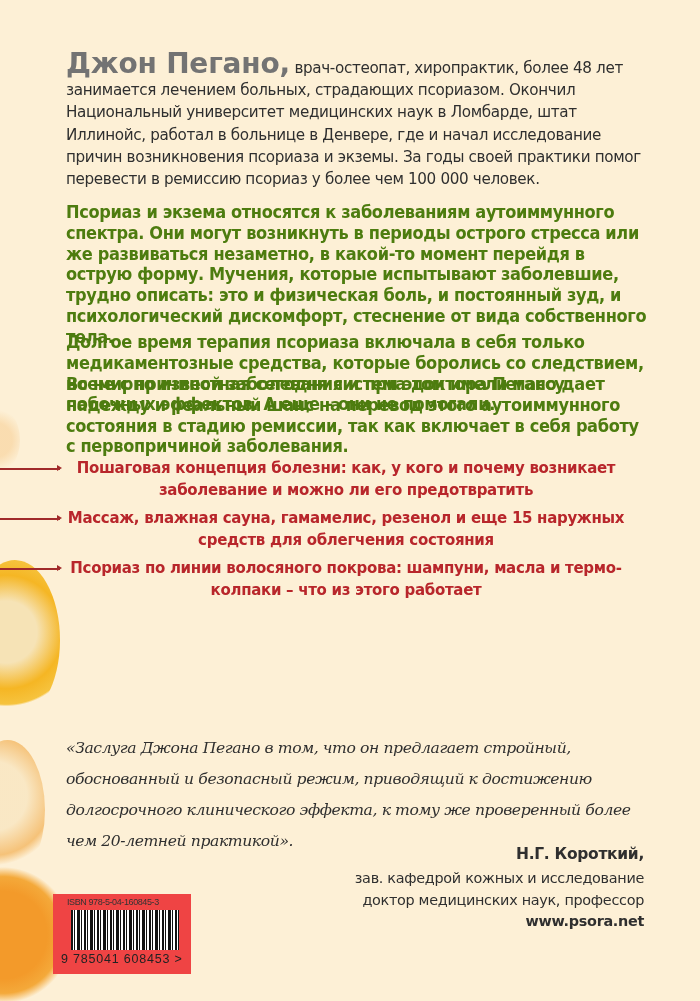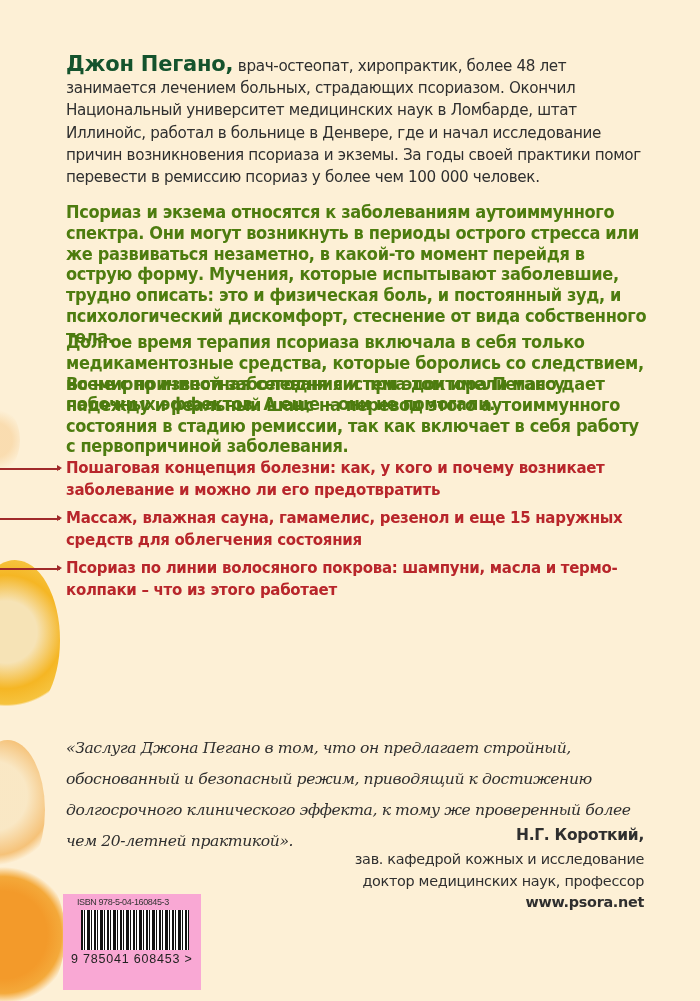--- a/index.html
+++ b/index.html
@@ -10,36 +10,36 @@
     color: #3a3a3a;
     position: relative;
   }
   .page { position: absolute; inset: 0; }
   .bio {
     position: absolute; left: 66px; top: 53px; width: 580px;
     font-size: 15.2px; line-height: 22.2px; color: #2f2f2f;
     letter-spacing: -0.35px;
   }
   .bio .author {
-    color: #14532d; font-weight: bold; font-size: 21px; letter-spacing: -0.2px;
+    color: #737373; font-weight: bold; font-size: 28px; letter-spacing: -0.2px;
   }
   .para {
     position: absolute; left: 66px; width: 585px;
     font-size: 18px; line-height: 20.8px; color: #4d7c0f;
     letter-spacing: -0.35px; font-weight: bold;
     font-stretch: condensed;
   }
   .p1 { top: 202px; }
   .p2 { top: 322px; margin-top: 10px; }
   .p3 { top: 374px; }
   .features {
     position: absolute; left: 0; top: 458px; width: 700px;
   }
   .feature {
-    position: relative; height: 50px; margin-bottom: 0px;
+    position: relative; height: 50px; margin-bottom: 0px; text-align: center;
   }
   .feature .arrow {
     position: absolute; left: 0; top: 10px; width: 60px; height: 1.5px;
     background: #a02a2a;
   }
   .feature .arrow::after {
     content: ""; position: absolute; right: -2px; top: -3px;
     border-left: 5px solid #a02a2a; border-top: 3.5px solid transparent; border-bottom: 3.5px solid transparent;
   }
   .feature .ftext {
@@ -50,25 +50,25 @@
   .quote {
     position: absolute; left: 66px; top: 733px; width: 590px;
     font-family: "DejaVu Serif", "Liberation Serif", serif;
     font-style: italic; font-size: 15.6px; line-height: 31px; color: #2f2f2f;
     letter-spacing: -0.4px;
   }
   .sign {
     position: absolute; right: 56px; top: 825px; text-align: right;
     font-size: 14.4px; line-height: 21.8px; color: #2f2f2f; letter-spacing: -0.3px;
   }
-  .sign .name { font-weight: bold; font-size: 15.5px; margin-bottom: 2px; }
+  .sign .name { font-weight: bold; font-size: 15.5px; margin-bottom: 2px; margin-top: 19px; }
   .sign .site { font-weight: bold; }
   .barcode {
-    position: absolute; left: 63px; top: 894px; width: 138px; height: 96px;
-    background: #f9a8d4;
+    position: absolute; left: 53px; top: 894px; width: 138px; height: 80px;
+    background: #ef4444;
     font-family: "Liberation Sans", sans-serif;
   }
   .barcode .isbn {
     position: absolute; left: 14px; top: 3px; font-size: 9px; color: #333; letter-spacing: -0.4px;
   }
   .barcode .bars {
     position: absolute; left: 18px; top: 16px; width: 108px; height: 40px;
     background: repeating-linear-gradient(90deg,
       #111 0 2px, #fff 2px 3px, #111 3px 4px, #fff 4px 6px,
       #111 6px 9px, #fff 9px 10px, #111 10px 11px, #fff 11px 13px);

